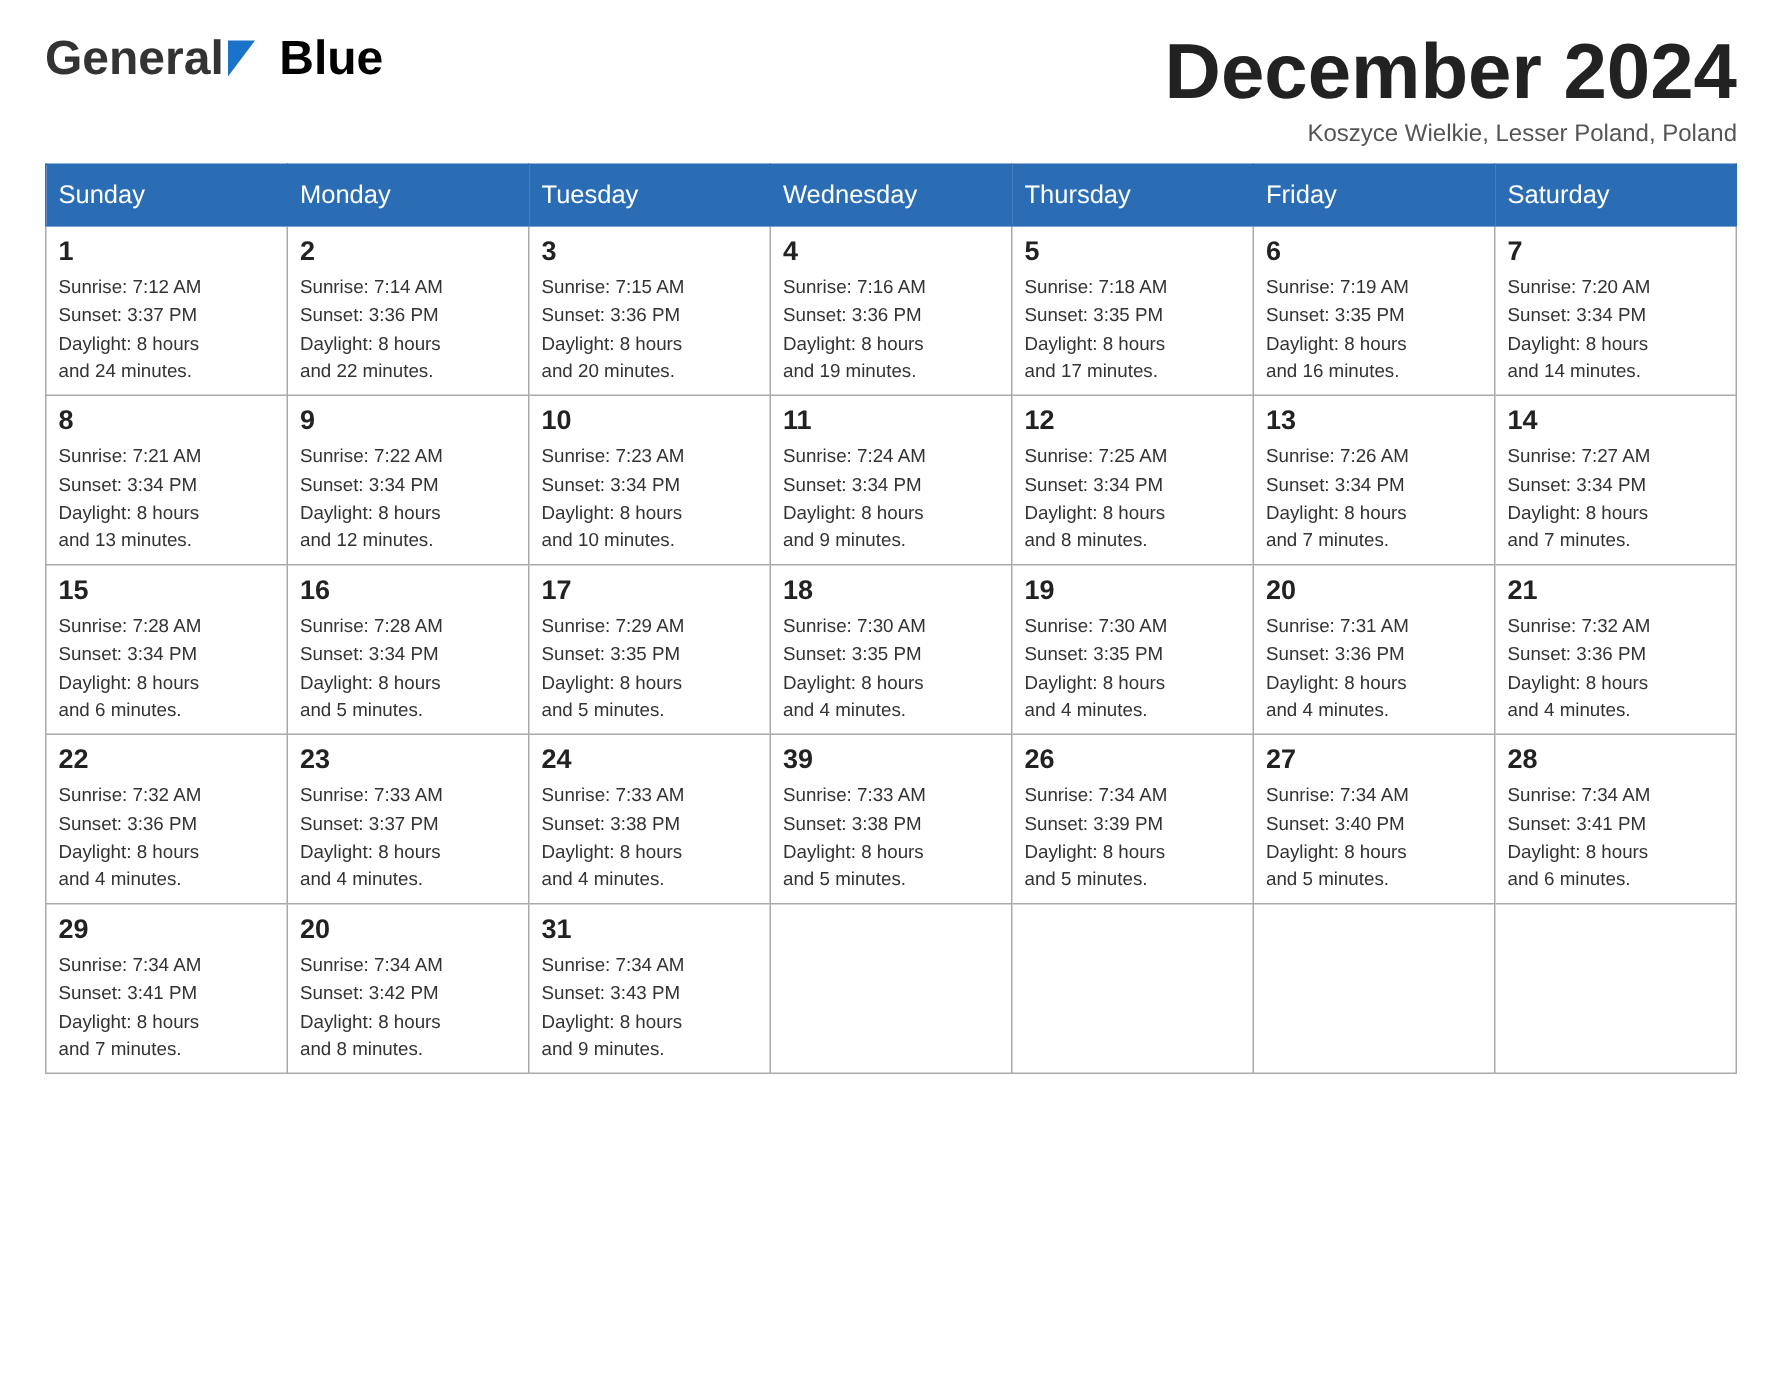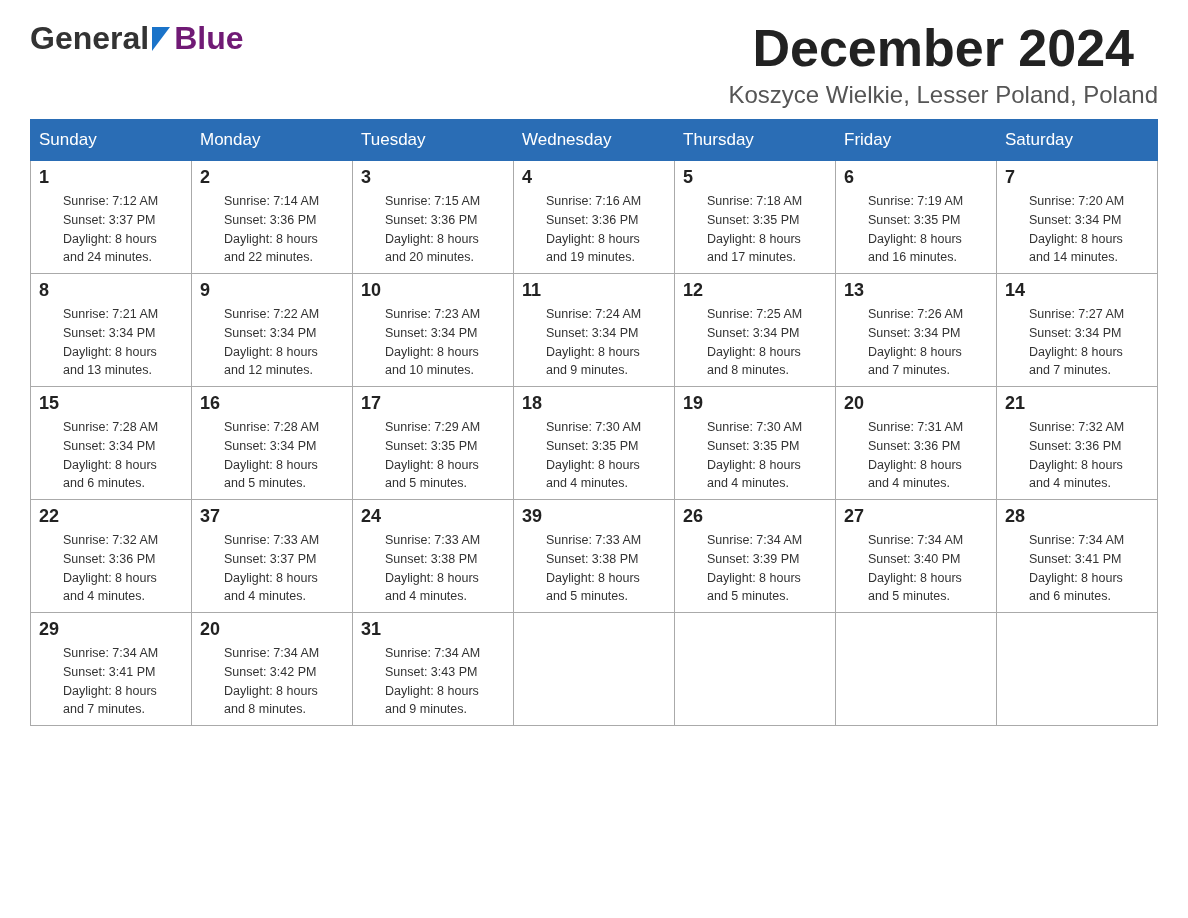--- a/index.html
+++ b/index.html
@@ -25,21 +25,21 @@
       text-align: right;
     }
     .main-title {
       font-size: 52px;
       font-weight: bold;
       color: #222;
       line-height: 1.1;
       text-align: center;
     }
     .subtitle {
-      font-size: 24px;
+      font-size: 16px;
       color: #555;
       margin-top: 4px;
     }
     .calendar-table {
       width: 100%;
       border-collapse: collapse;
       margin-top: 10px;
       border-radius: 21px;
     }
     .calendar-table th {
@@ -64,21 +64,20 @@
       font-size: 18px;
       font-weight: bold;
       color: #222;
       display: block;
       margin-bottom: 4px;
     }
     .day-info {
       font-size: 12.5px;
       line-height: 1.5;
       color: #333;
-      margin-left: 24px;
     }
     .calendar-table tr td {
       background: #fff;
     }
     .empty-cell {
       background: #fff;
     }
     .logo-row1 {
       display: flex;
       align-items: center;
@@ -87,21 +86,21 @@
 </head>
 <body>
 
 <div class="header-section">
   <div class="logo-container">
     <div class="logo-row1">
       <span style="font-size:32px; font-weight:bold; color:#333; font-family:Arial,sans-serif;">General</span>
       <span style="display:inline-block; width:0; height:0; border-left:18px solid #1a73c9; border-bottom:24px solid transparent; margin-left:3px; vertical-align:text-bottom;"></span>
     </div>
     <div>
-      <span style="font-size:32px; font-weight:bold; color:#701a75; font-family:Arial,sans-serif; margin-left:4px;">Blue</span>
+      <span style="font-size:32px; font-weight:bold; color:#000000; font-family:Arial,sans-serif; margin-left:16px;">Blue</span>
     </div>
   </div>
   <div class="title-section">
     <div class="main-title">December 2024</div>
     <div class="subtitle">Koszyce Wielkie, Lesser Poland, Poland</div>
   </div>
 </div>
 
 <table class="calendar-table">
   <thead>
@@ -315,21 +314,21 @@
         <td>
           <span class="day-number">22</span>
         <div class="day-info">
           Sunrise: 7:32 AM<br>
           Sunset: 3:36 PM<br>
           Daylight: 8 hours<br>
           and 4 minutes.
         </div>
         </td>
         <td>
-          <span class="day-number">37</span>
+          <span class="day-number">23</span>
         <div class="day-info">
           Sunrise: 7:33 AM<br>
           Sunset: 3:37 PM<br>
           Daylight: 8 hours<br>
           and 4 minutes.
         </div>
         </td>
         <td>
           <span class="day-number">24</span>
         <div class="day-info">

